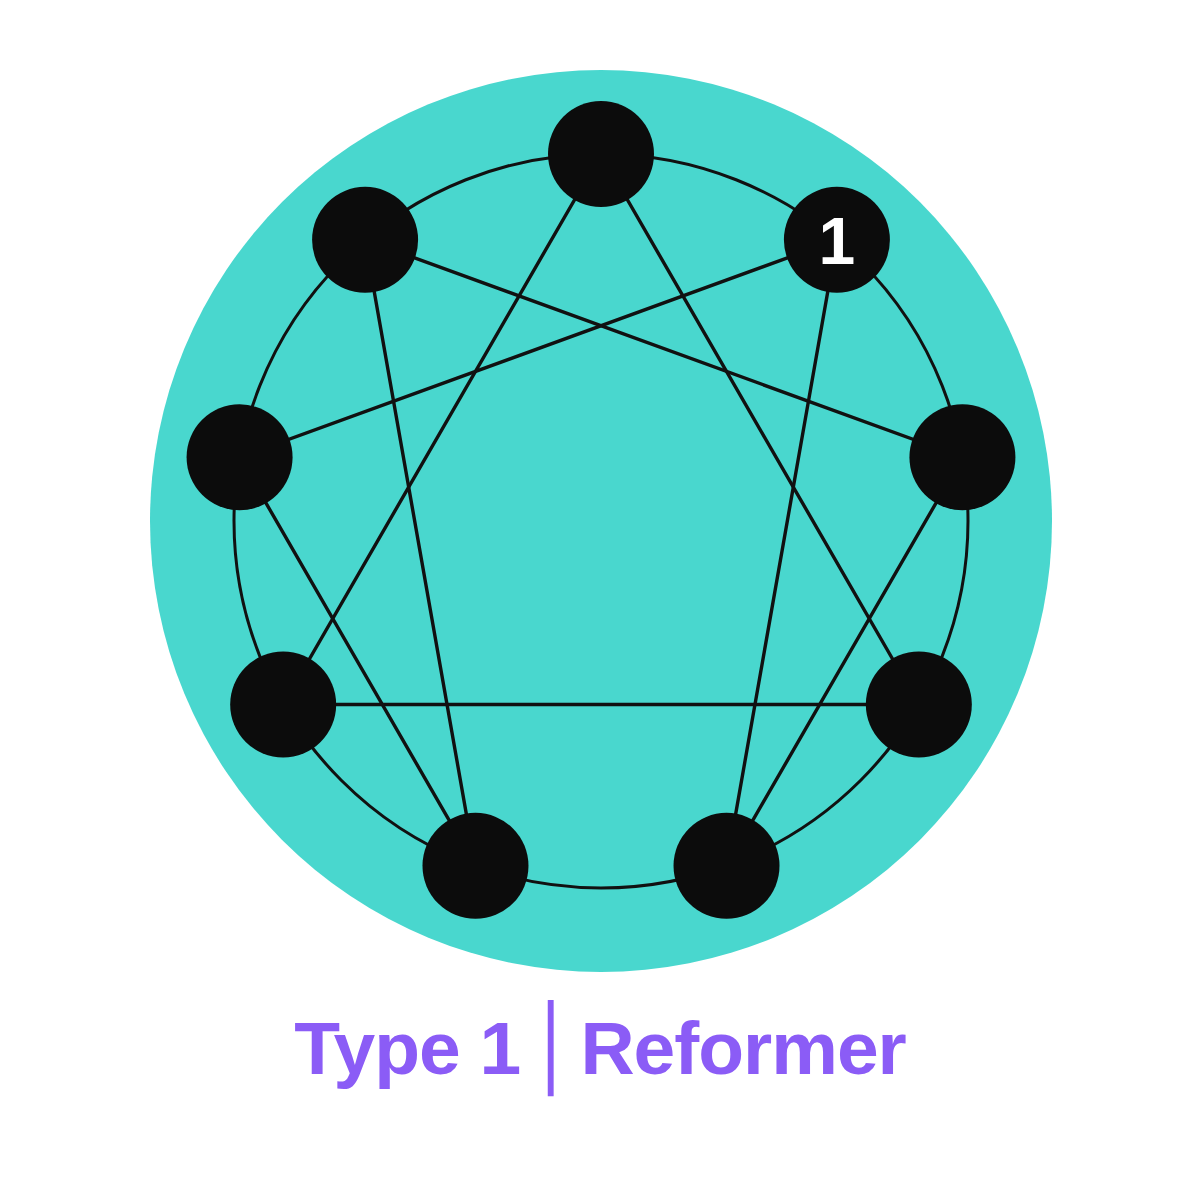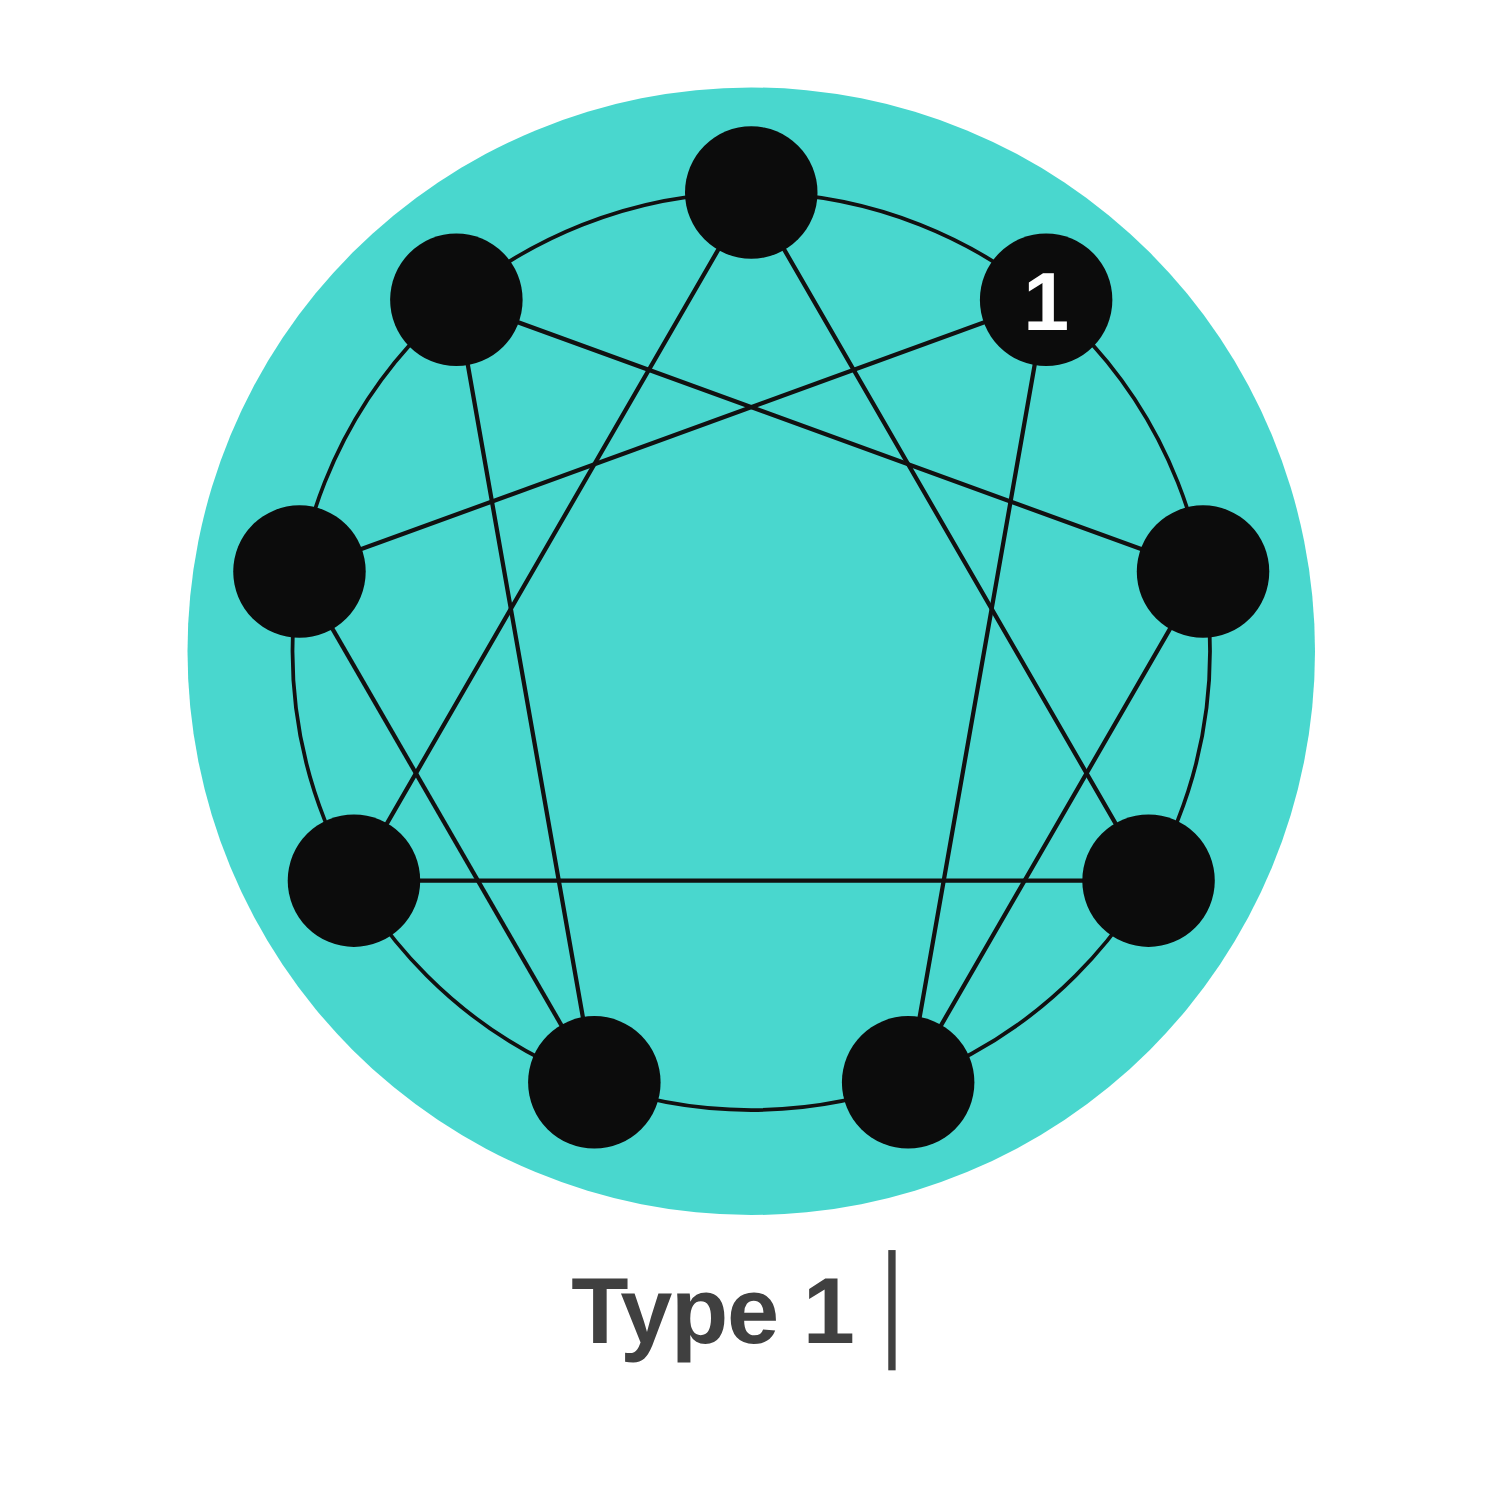--- a/index.html
+++ b/index.html
@@ -27,21 +27,21 @@
     top: 985;
     top: 985px;
     width: 1200px;
     height: 125px;
     display: flex;
     align-items: center;
     justify-content: center;
     font-weight: 700;
     font-size: 75px;
     letter-spacing: -1px;
-    color: #404040;
+    color: #8b5cf6;
     white-space: nowrap;
   }
   .caption .sep {
     font-family: "DejaVu Sans", sans-serif;
     font-weight: 700;
     margin: 0 8px;
     transform: scaleY(1.08);
     display: inline-block;
   }
 </style>
@@ -69,14 +69,15 @@
       <circle cx="726.5213926005205" cy="865.8671918284283" r="53" fill="#0c0c0c"></circle>
       <circle cx="475.4786073994796" cy="865.8671918284284" r="53" fill="#0c0c0c"></circle>
       <circle cx="283.16867681111114" cy="704.5000000000002" r="53" fill="#0c0c0c"></circle>
       <circle cx="239.57555464451963" cy="457.2711187962367" r="53" fill="#0c0c0c"></circle>
       <circle cx="365.09694724504" cy="239.86168937533517" r="53" fill="#0c0c0c"></circle>
     </svg>
 
   <div class="caption">
     <span>Type 1</span>
     <span class="sep">│</span>
+    <span>Reformer</span>
   </div>
 </div>
 
 </body></html>

